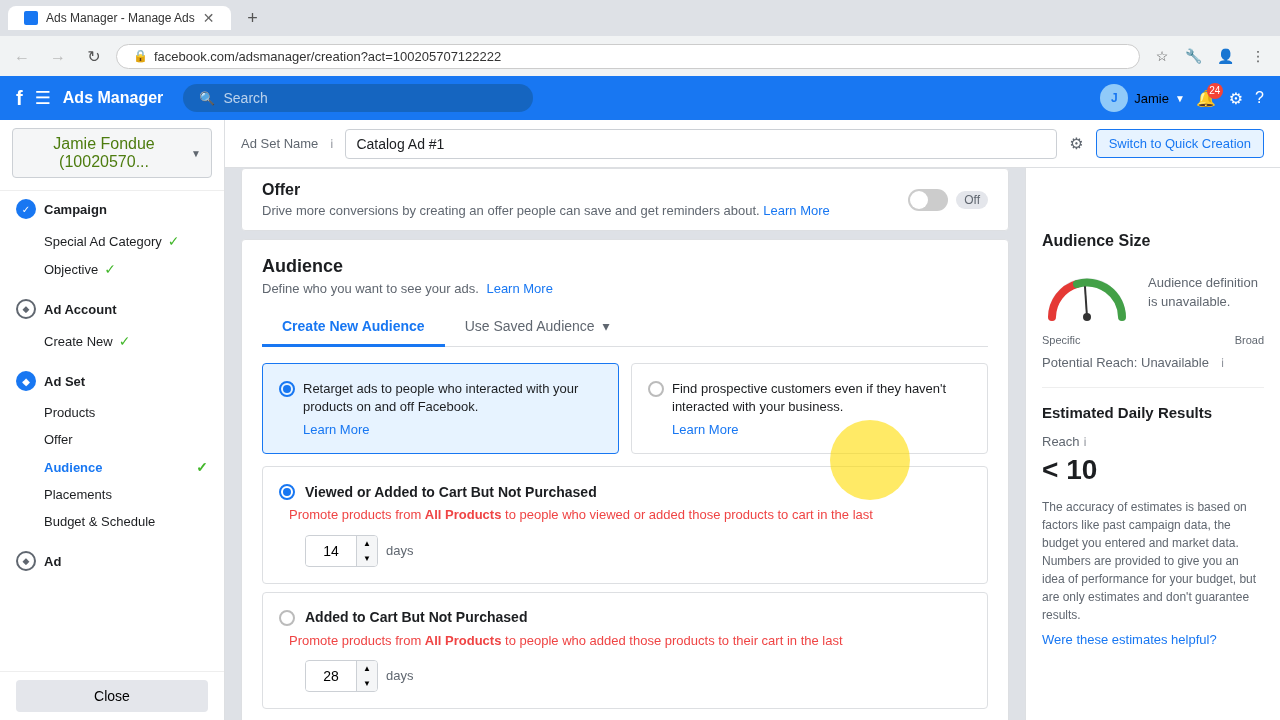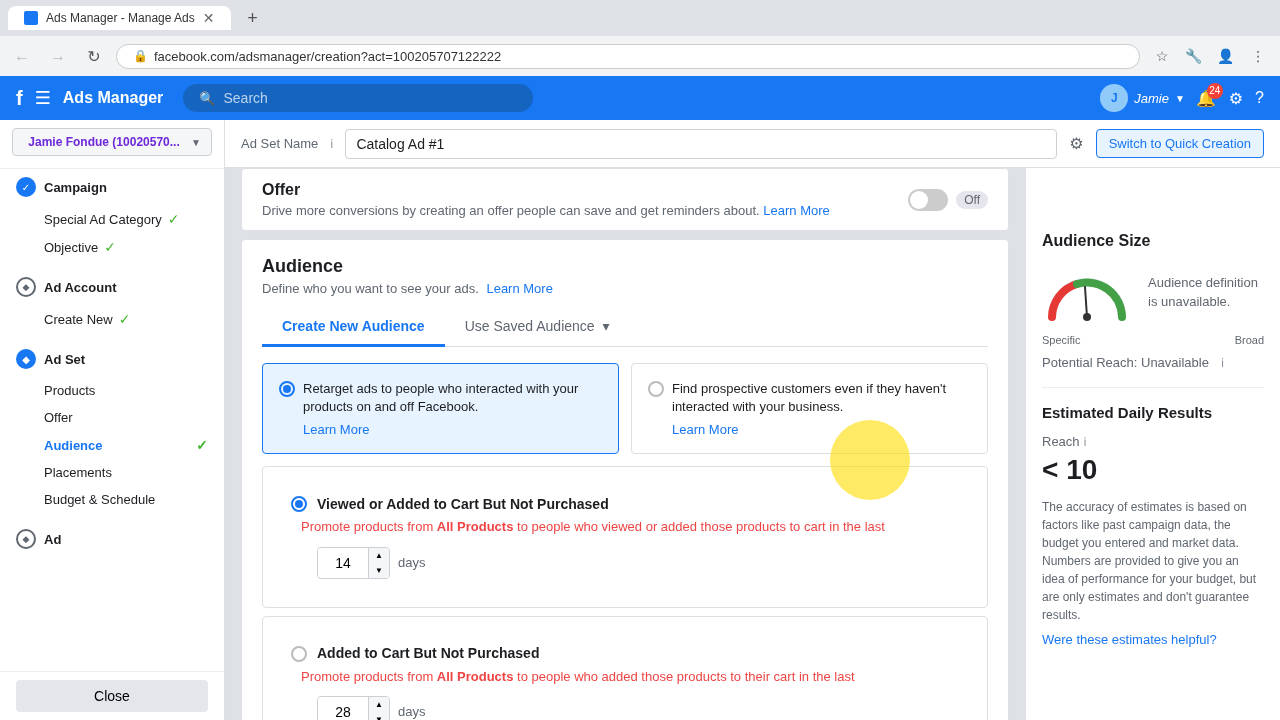--- a/index.html
+++ b/index.html
@@ -35,21 +35,21 @@
     .fb-topbar-right { margin-left: auto; display: flex; align-items: center; gap: 12px; }
     .fb-user-area { display: flex; align-items: center; gap: 6px; color: #fff; font-size: 13px; cursor: pointer; }
     .fb-avatar { width: 28px; height: 28px; border-radius: 50%; background: #90caf9; display: flex; align-items: center; justify-content: center; font-size: 12px; color: #1877f2; font-weight: bold; }
     .fb-icon-btn { color: #fff; font-size: 16px; position: relative; cursor: pointer; }
     .fb-badge { background: #f44336; color: #fff; border-radius: 50%; width: 16px; height: 16px; font-size: 10px; display: flex; align-items: center; justify-content: center; position: absolute; top: -6px; right: -6px; }
 
     
     .main-area { display: flex; flex: 1; overflow: hidden; }
     .account-selector { padding: 8px 12px 12px; border-bottom: 1px solid #eee; }
     .account-btn { display: flex; align-items: center; gap: 6px; background: #f5f6f7; border: 1px solid #ccd0d5; border-radius: 4px; padding: 6px 10px; cursor: pointer; width: 100%; }
-    .account-btn-text { font-size: 12px; font-weight: 700; color: #6d28d9; flex: 1; }
+    .account-btn-text { font-size: 16px; font-weight: 400; color: #4d7c0f; flex: 1; }
     .account-btn-chevron { color: #606770; font-size: 10px; }
     .sidebar-item { display: flex; align-items: center; gap: 8px; padding: 8px 16px; cursor: pointer; color: #1c1e21; font-size: 13px; }
     .sidebar-item .circle-icon { width: 20px; height: 20px; border-radius: 50%; border: 2px solid #606770; display: flex; align-items: center; justify-content: center; flex-shrink: 0; }
     .sidebar-item .filled-circle { width: 20px; height: 20px; border-radius: 50%; background: #1877f2; display: flex; align-items: center; justify-content: center; flex-shrink: 0; }
     .sidebar-item .check-icon { color: #fff; font-size: 10px; }
     .sidebar-item-label { font-size: 13px; }
     .sidebar-sub-item { padding: 6px 16px 6px 44px; cursor: pointer; font-size: 13px; color: #1c1e21; display: flex; align-items: center; gap: 6px; }
     .sidebar-sub-item.active { color: #1877f2; font-weight: 600; }
     .sidebar-sub-check { color: #42b72a; font-size: 14px; }
     .sidebar-footer { padding: 8px 16px; border-top: 1px solid #eee; margin-top: auto; }
@@ -94,21 +94,21 @@
     .retarget-card { flex: 1; border: 1px solid #dddfe2; border-radius: 4px; padding: 16px; cursor: pointer; }
     .retarget-card.selected { border-color: #1877f2; background: #e7f3ff; }
     .retarget-card-header { display: flex; align-items: flex-start; gap: 8px; margin-bottom: 6px; }
     .radio-btn { width: 16px; height: 16px; border-radius: 50%; border: 2px solid #1877f2; display: flex; align-items: center; justify-content: center; flex-shrink: 0; margin-top: 1px; }
     .radio-btn.filled::after { content: ''; width: 8px; height: 8px; border-radius: 50%; background: #1877f2; }
     .radio-btn.empty { border-color: #bbb; }
     .retarget-text { font-size: 13px; color: #1c1e21; line-height: 1.4; }
     .retarget-link { color: #1877f2; text-decoration: none; font-size: 13px; }
 
     
-    .audience-option { border: 1px solid #dddfe2; border-radius: 4px; padding: 28px; margin-bottom: 8px; }
+    .audience-option { border: 1px solid #dddfe2; border-radius: 4px; padding: 16px; margin-bottom: 8px; }
     .audience-option-header { display: flex; align-items: center; gap: 10px; margin-bottom: 6px; }
     .audience-option-title { font-size: 14px; font-weight: 600; color: #1c1e21; }
     .audience-option-desc { font-size: 13px; color: #ef4444; margin-left: 10px; line-height: 1.4; }
     .audience-option-desc .highlight { font-weight: 600; }
     .days-input-row { display: flex; align-items: center; gap: 8px; margin-top: 10px; margin-left: 26px; }
     .days-input-wrapper { display: flex; align-items: center; border: 1px solid #ccd0d5; border-radius: 4px; overflow: hidden; }
     .days-input { width: 50px; border: none; padding: 6px 8px; font-size: 14px; text-align: center; outline: none; }
     .days-spinners { display: flex; flex-direction: column; border-left: 1px solid #ccd0d5; }
     .days-spinner-btn { background: #f5f6f7; border: none; height: 15px; width: 20px; cursor: pointer; display: flex; align-items: center; justify-content: center; font-size: 8px; }
     .days-label { font-size: 13px; color: #606770; }
@@ -181,21 +181,21 @@
       <div class="fb-logo">f</div>
       <div class="fb-hamburger">☰</div>
       <span class="fb-topbar-title">Ads Manager</span>
       <div class="fb-search">
         <span>🔍</span>
         <input type="text" placeholder="Search" style="">
       </div>
       <div class="fb-topbar-right">
         <div class="fb-user-area">
           <div class="fb-avatar">J</div>
-          <span style="color:#ffffff;font-size:13px;font-style:italic;">Jamie</span>
+          <span style="color:#000000;font-size:13px;">Jamie</span>
           <span style="color:#fff;font-size:10px;">▼</span>
         </div>
         <div class="fb-icon-btn" style="position:relative;">
           🔔
           <div class="fb-badge">24</div>
         </div>
         <div class="fb-icon-btn">⚙</div>
         <div class="fb-icon-btn">?</div>
       </div>
     </div>

